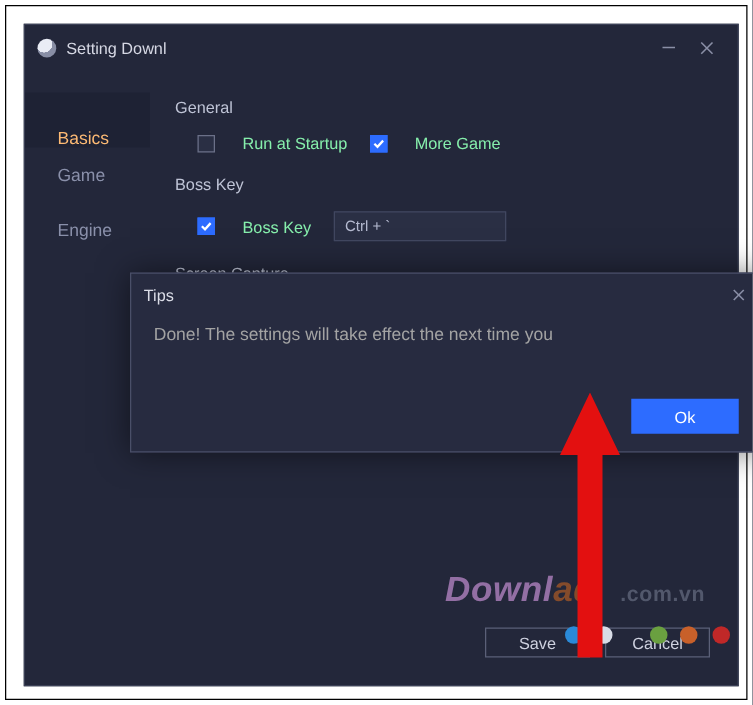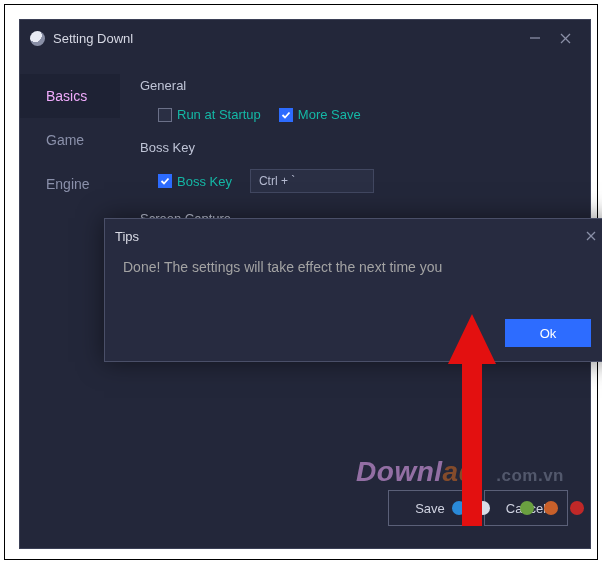--- a/index.html
+++ b/index.html
@@ -52,60 +52,60 @@
   .sidebar { width: 100px; padding-top: 18px; }
   .sideitem {
     height: 44px;
     display: flex; align-items: center;
     color: #8a90aa;
     padding-left: 26px;
     cursor: pointer;
     font-size: 14px;
   }
   .sideitem.active {
-    color: #f0abfc; background: #1e2234;
+    color: #fdba74; background: #1e2234; align-items: flex-end;
   }
   .content {
     flex: 1;
     padding: 22px 46px 0 20px;
     color: #c5c8d6;
     position: relative;
   }
   .section-title { color: #bfc4d6; margin-bottom: 14px; font-size: 13px; }
   .row { display: flex; align-items: center; gap: 18px; margin-bottom: 18px; padding-left: 18px; flex-wrap: wrap;}
   .chk {
-    display: flex; align-items: center; gap: 5px;
-    color: #14b8a6; font-size: 13px;
+    display: flex; align-items: center; gap: 22px;
+    color: #86efac; font-size: 13px;
     cursor: pointer;
   }
   .chkbox {
     width: 14px; height: 14px;
     border: 1px solid #6b7088;
     background: #2a2f44;
     display: flex; align-items: center; justify-content: center;
     font-size: 11px; line-height: 1;
     color: #fff;
   }
   .chkbox.checked { background: #2d6cff; border-color:#2d6cff; }
   .textfield {
     border: 1px solid #414760;
     background: #2a2f44;
-    height: 24px; width: 124px;
+    height: 24px; width: 138px;
     padding: 0 8px;
     color: #b5bad0;
     font-size: 12px;
     display: flex; align-items: center;
   }
   .footer {
     position: absolute;
     right: 22px; bottom: 22px;
     display: flex; gap: 12px;
   }
   .btn {
-    height: 36px; min-width: 84px;
+    height: 24px; min-width: 84px;
     border: 1px solid #5b6078;
     background: transparent;
     color: #cfd2e0;
     font-size: 13px;
     display: flex; align-items: center; justify-content: center;
     cursor: pointer;
   }
   .openbtn {
     position: absolute; right: 24px; top: 232px;
     height: 26px; width: 64px;
@@ -219,21 +219,21 @@
           <label class="chk">
             <span class="chkbox"></span>
             <span>Run at Startup</span>
           </label>
           <label class="chk">
             <span class="chkbox checked">
               <svg width="10" height="10">
                   <polyline points="1.5,5 4,7.5 8.5,2.5" fill="none" stroke="#fff" stroke-width="1.8"></polyline>
                 </svg>
             </span>
-            <span>More Save</span>
+            <span>More Game</span>
           </label>
         </div>
 
         <div class="section-title">Boss Key</div>
         <div class="row">
           <label class="chk">
             <span class="chkbox checked">
               <svg width="10" height="10">
                   <polyline points="1.5,5 4,7.5 8.5,2.5" fill="none" stroke="#fff" stroke-width="1.8"></polyline>
                 </svg>

